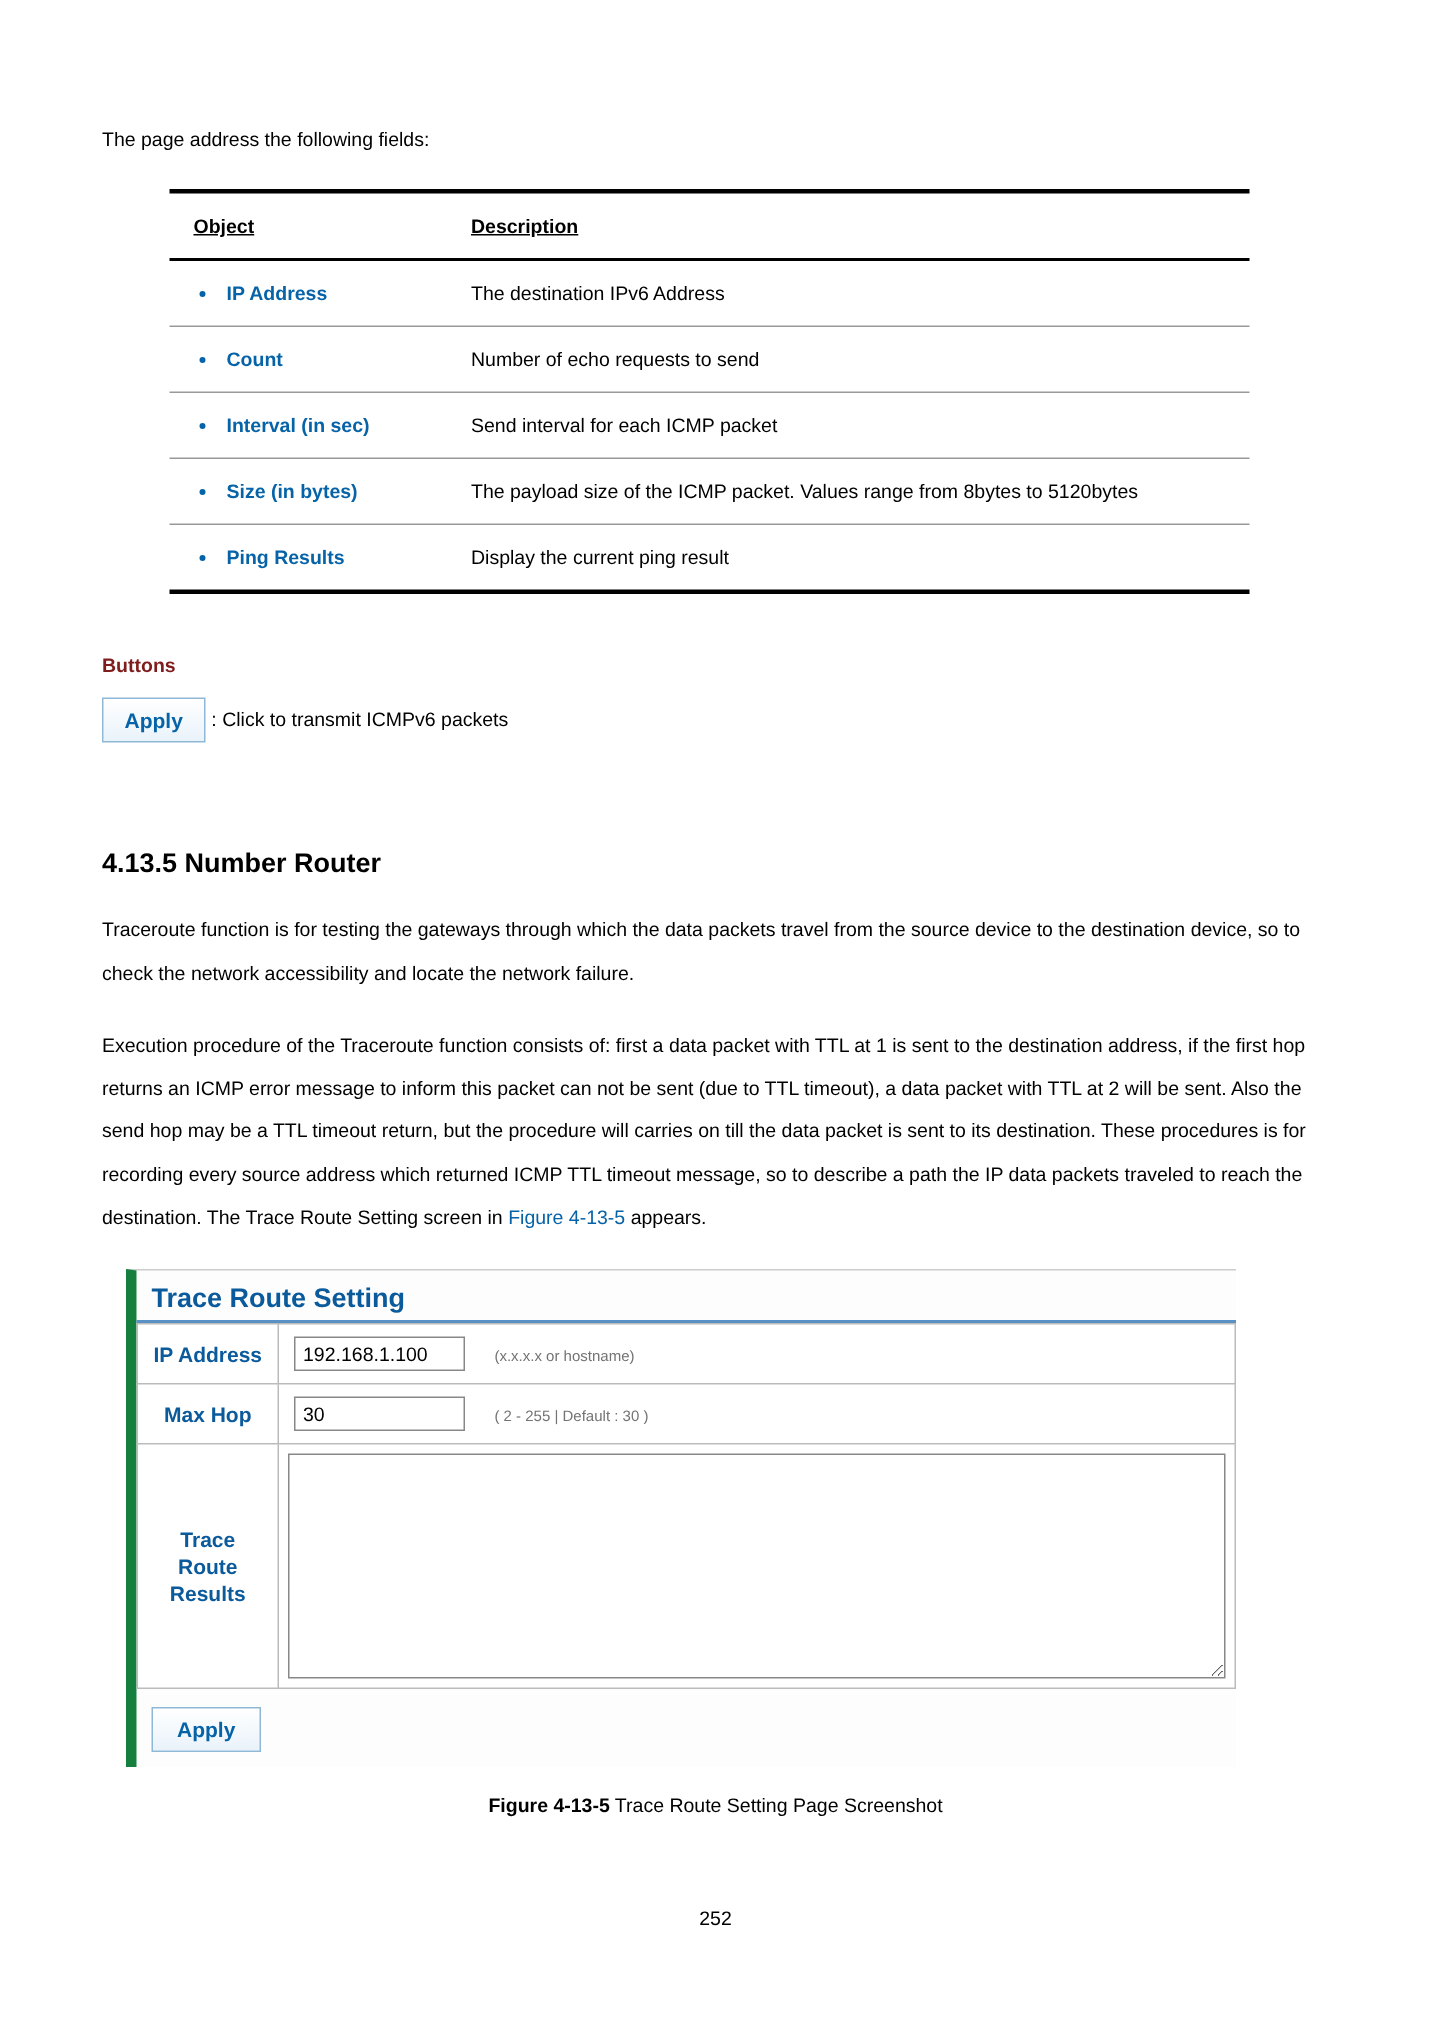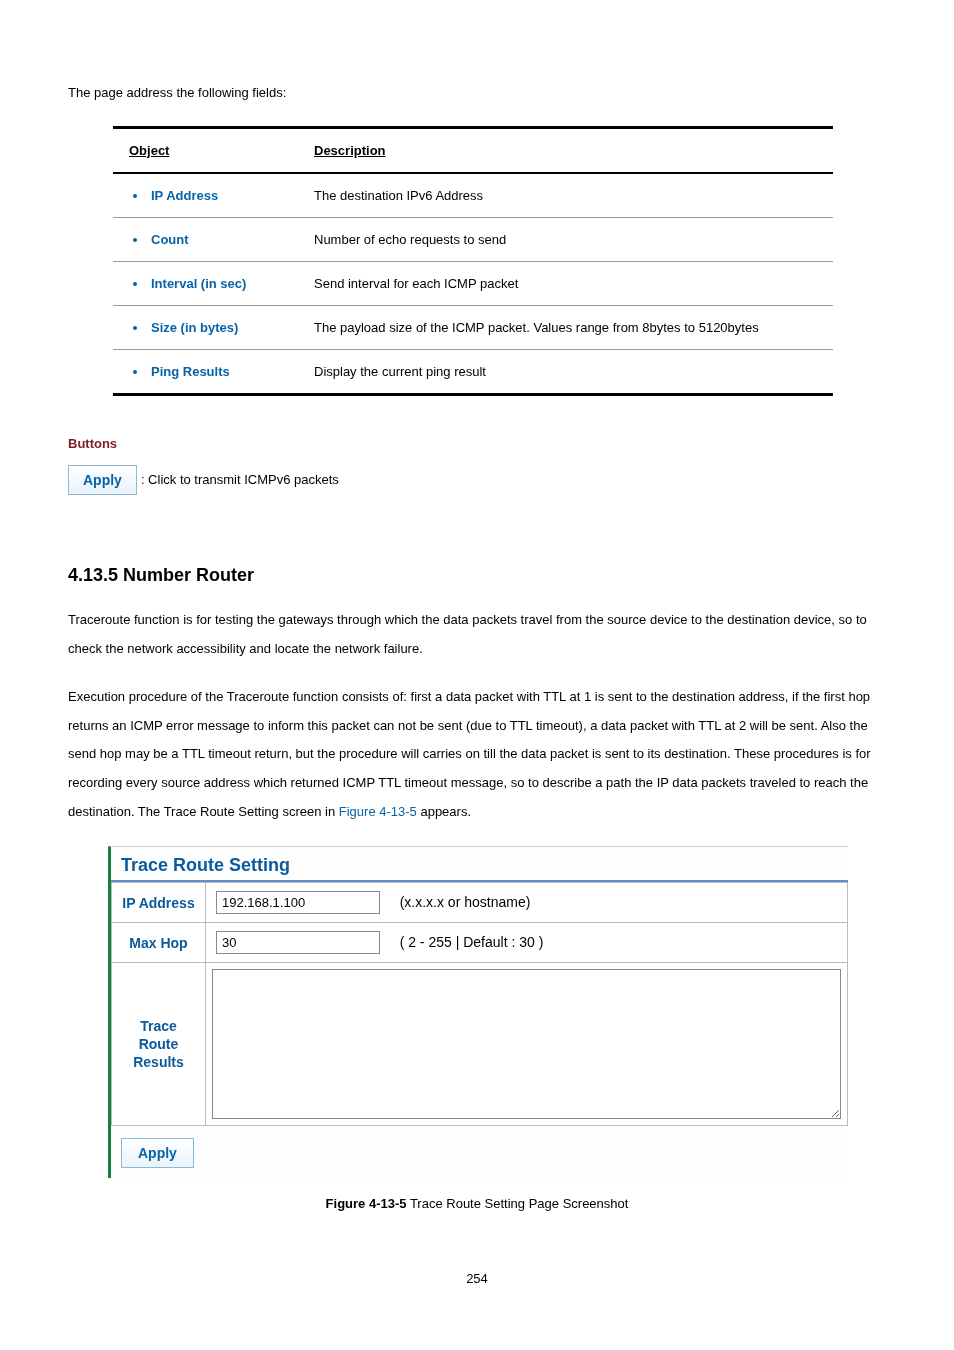--- a/index.html
+++ b/index.html
@@ -83,24 +83,24 @@
   .para {
     line-height: 2.2;
     margin-bottom: 20px;
   }
   .figref {
     color: #0663a7;
   }
   
   .shot {
     width: 740px;
-    margin-left: 40px;
+    margin-left: 16px;
     background: #fdfdfd;
     border-top: 1px solid #ccc;
-    border-left: 3px solid #15803d;
+    border-left: 7px solid #15803d;
     padding: 2px 0 10px 0;
   }
   .shot-title {
     color: #0b5a9c;
     font-weight: bold;
     font-size: 18px;
     padding: 6px 10px 4px 10px;
     border-bottom: 2px solid #5a90c4;
   }
   table.form {
@@ -119,27 +119,27 @@
     color: #0b5a9c;
     font-weight: bold;
     font-size: 14px;
     line-height: 1.3;
   }
   .inp {
     border: 1px solid #888;
     padding: 3px 5px;
     font-family: Arial, sans-serif;
     font-size: 13px;
-    width: 164px;
+    width: 114px;
   }
   .hint {
     margin-left: 16px;
-    font-size: 14px;
+    font-size: 10px;
     font-family: Verdana, Arial, sans-serif;
-    color: #000000;
+    color: #737373;
   }
   .results-box {
     border: 1px solid #888;
     background: #fff;
     height: 150px;
     width: 100%;
     position: relative;
     resize: both;
     overflow: auto;
   }
@@ -256,15 +256,15 @@
       </table>
     <div class="apply-shot-row">
       <span class="apply-shot-btn">Apply</span>
     </div>
   </div>
 
   <div class="caption">
     <span class="bold">Figure 4-13-5</span><span> Trace Route Setting Page Screenshot</span>
   </div>
 
-  <div class="pagenum">254</div>
+  <div class="pagenum">252</div>
 
 </div>
 
 </body></html>

